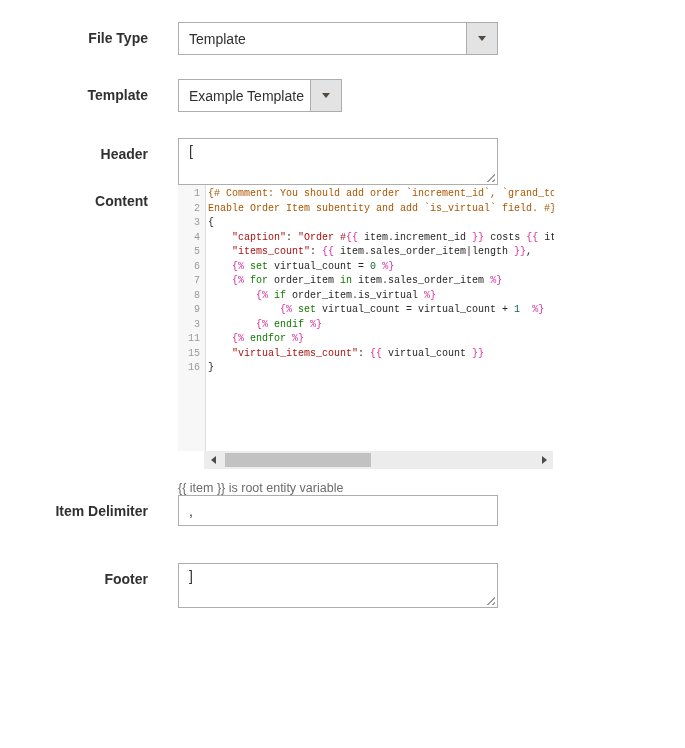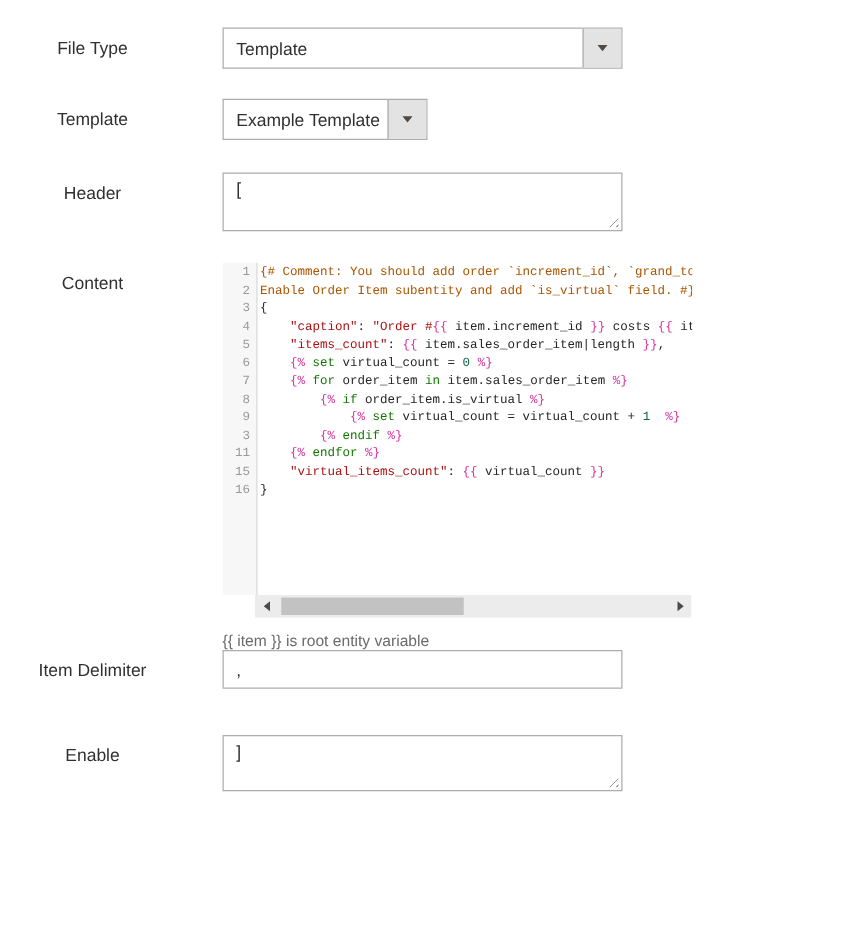--- a/index.html
+++ b/index.html
@@ -6,22 +6,22 @@
     --c-comment:#aa5500; --c-string:#aa1111; --c-delim:#d5329f;
     --c-keyword:#117700; --c-number:#116644; --c-plain:#262626;
     --border:#adadad;
   }
   *{box-sizing:border-box}
   html,body{margin:0;padding:0}
   body{width:685px;height:748px;background:#fff;overflow:hidden;
        font-family:"Liberation Sans",sans-serif;color:#303030}
   .page{padding-top:22px}
   .row{display:flex;align-items:flex-start}
-  .lbl{width:148px;flex:none;text-align:center;padding-top:8px;
-       font-size:14px;font-weight:400;color:#303030}
+  .lbl{width:148px;flex:none;text-align:right;padding-top:8px;
+       font-size:14px;font-weight:700;color:#303030}
   .fld{margin-left:30px;position:relative}
   
   .select{height:33px;border:1px solid var(--border);background:#fff;
           display:flex;align-items:stretch;cursor:pointer}
   .select .val{flex:1;display:flex;align-items:center;padding:0 10px;
                font-size:14px;color:#303030;white-space:nowrap;overflow:hidden}
   .select .btn{width:31px;flex:none;background:#e3e3e3;border-left:1px solid var(--border);
                display:flex;align-items:center;justify-content:center}
   .tri-down{width:0;height:0;border-left:4px solid transparent;
             border-right:4px solid transparent;border-top:5px solid #514943}
@@ -52,21 +52,21 @@
   .sb-arrow{position:absolute;top:0;width:18px;height:18px;display:flex;
             align-items:center;justify-content:center;cursor:default}
   .sb-arrow.l{left:0}.sb-arrow.r{right:0}
   .tri-left{width:0;height:0;border-top:4px solid transparent;border-bottom:4px solid transparent;
             border-right:5px solid #4a4a4a}
   .tri-right{width:0;height:0;border-top:4px solid transparent;border-bottom:4px solid transparent;
              border-left:5px solid #4a4a4a}
   .sb-thumb{position:absolute;left:21px;top:2px;width:146px;height:14px;background:#c2c2c2}
   .note{margin-left:178px;margin-top:10px;font-size:12.5px;color:#6b6b6b}
   
-  .mb24{margin-bottom:24px}.mb26{margin-bottom:26px}.mb25{margin-bottom:25px}
+  .mb24{margin-bottom:24px}.mb26{margin-bottom:26px}.mb25{}
   .mb28{}.mb37{margin-bottom:37px}.mb32{margin-bottom:32px}
 </style>
 </head>
 <body>
 
 <div class="page">
 
   <div class="row mb24">
     <div class="lbl">File Type</div>
     <div class="fld">
@@ -138,21 +138,21 @@
   <div class="note mb28">{{ item }} is root entity variable</div>
 
   <div class="row mb37">
     <div class="lbl">Item Delimiter</div>
     <div class="fld">
       <input class="input" value="," style="">
     </div>
   </div>
 
   <div class="row mb32">
-    <div class="lbl">Enable</div>
+    <div class="lbl">Footer</div>
     <div class="fld">
       <div class="ta-wrap" style="height:45px">
         <textarea class="ta" spellcheck="false" style="">]</textarea>
         <div class="rz"></div>
       </div>
     </div>
   </div>
 
 
 </div>

